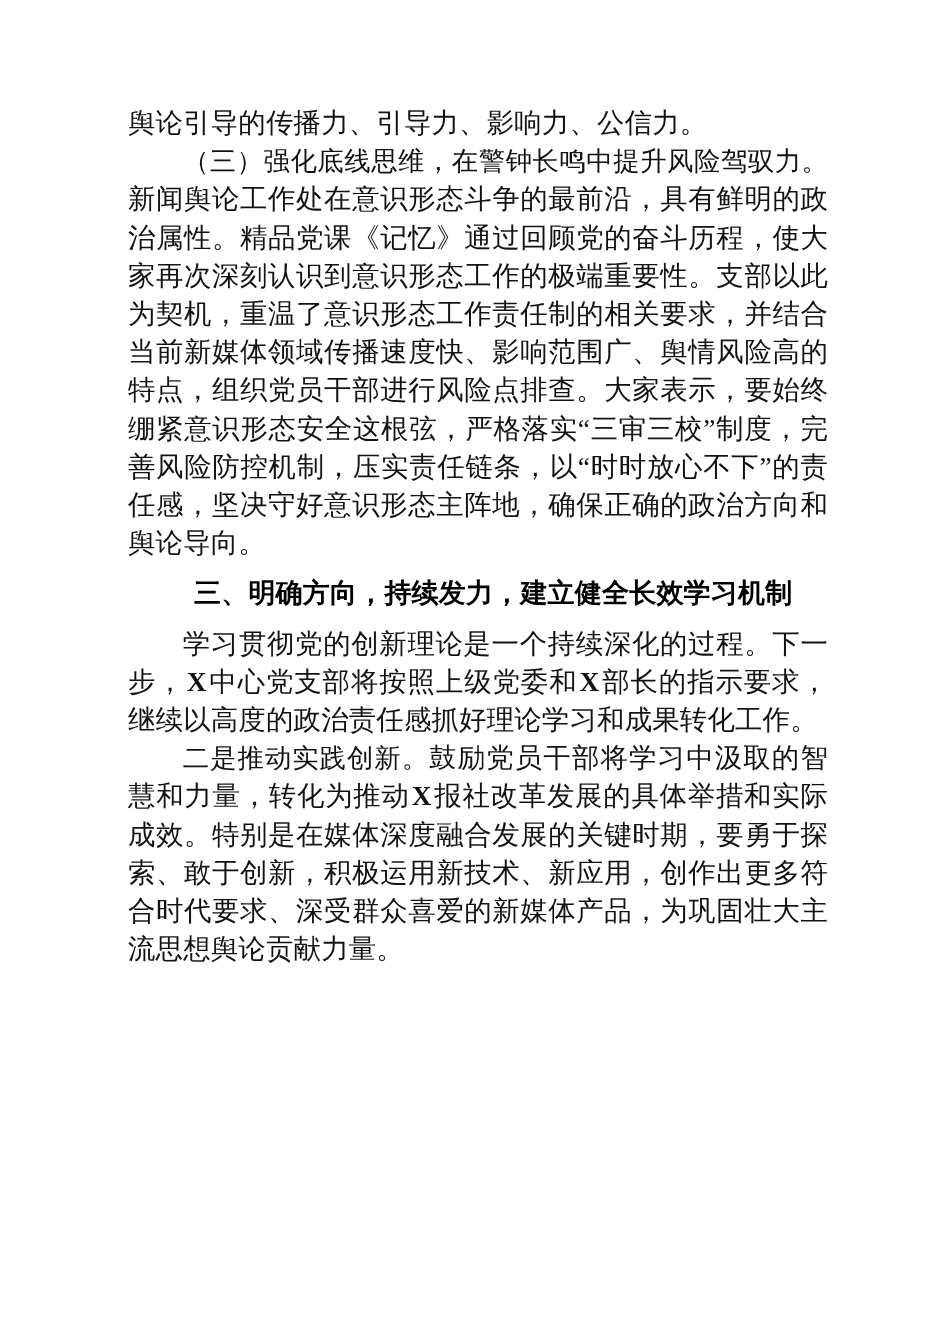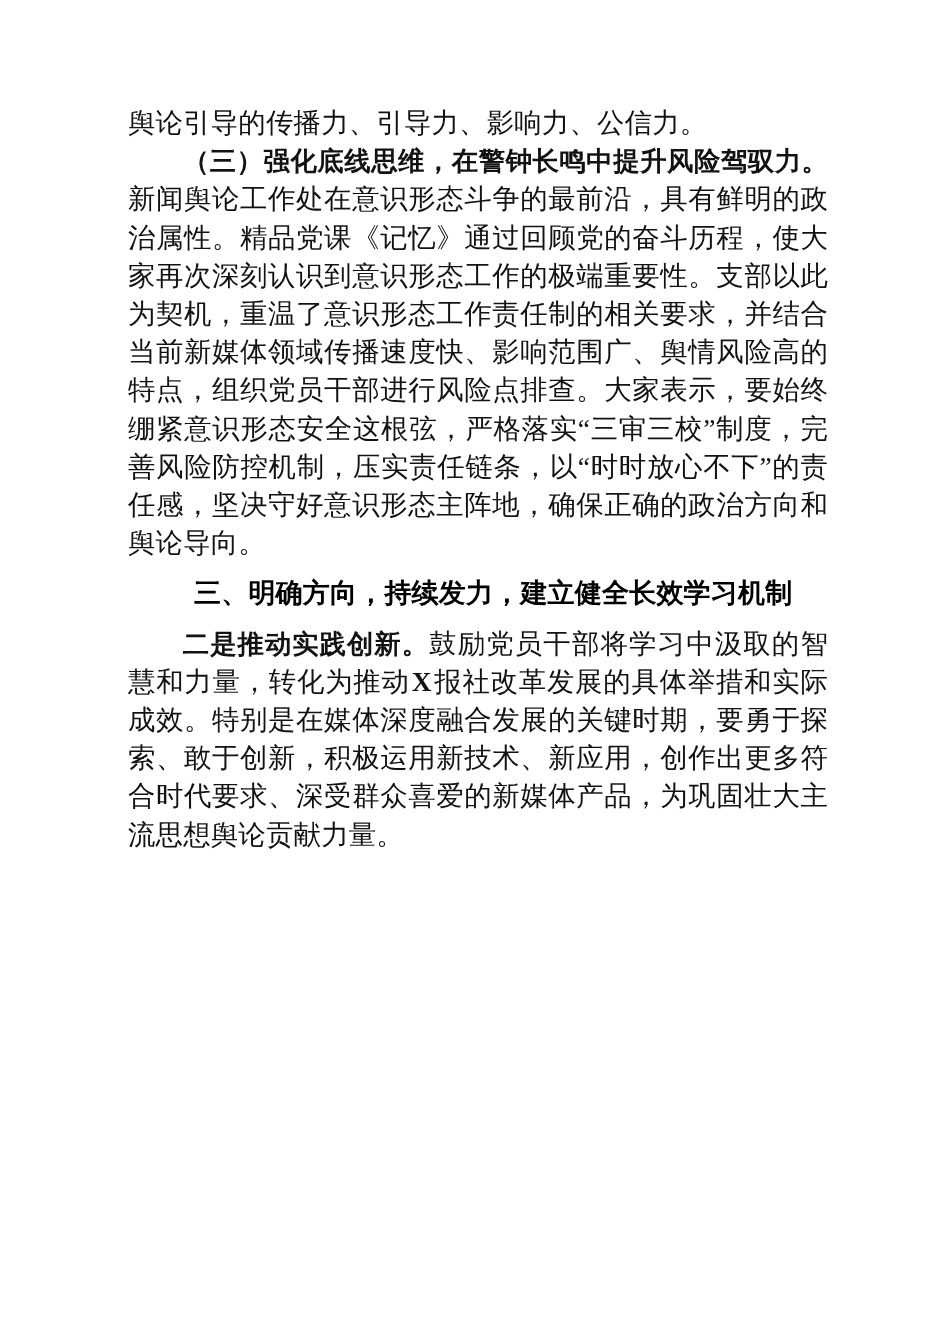--- a/index.html
+++ b/index.html
@@ -49,21 +49,21 @@
   .para.indent {
     text-indent: 2em;
   }
   .para.cont {
     text-indent: 0;
   }
 
   
   .lead {
     font-family: "DejaVu Sans", "Liberation Sans", sans-serif;
-    font-weight: 700;
+    font-weight: 400;
     font-size: 26.4px;
     letter-spacing: 0px;
   }
 
   
   .section-heading {
     font-family: "DejaVu Sans", "Liberation Sans", sans-serif;
     font-weight: 700;
     font-size: 27px;
     line-height: 38.2px;
@@ -86,19 +86,20 @@
 
 <div class="page">
   <div class="doc-body">
 
     <p class="para cont">舆论引导的传播力、引导力、影响力、公信力。</p>
 
     <p class="para indent"><span class="lead">（三）强化底线思维，在警钟长鸣中提升风险驾驭力。</span><span>新闻舆论工作处在意识形态斗争的最前沿，具有鲜明的政治属性。精品党课《记忆》通过回顾党的奋斗历程，使大家再次深刻认识到意识形态工作的极端重要性。支部以此为契机，重温了意识形态工作责任制的相关要求，并结合当前新媒体领域传播速度快、影响范围广、舆情风险高的特点，组织党员干部进行风险点排查。大家表示，要始终绷紧意识形态安全这根弦，严格落实“三审三校”制度，完善风险防控机制，压实责任链条，以“时时放心不下”的责任感，坚决守好意识形态主阵地，确保正确的政治方向和舆论导向。</span></p>
 
     <h2 class="section-heading">三、明确方向，持续发力，建立健全长效学习机制</h2>
 
+    <p class="para indent">学习贯彻党的创新理论是一个持续深化的过程。下一步，<span class="lat">X</span>中心党支部将按照上级党委和<span class="lat">X</span>部长的指示要求，继续以高度的政治责任感抓好理论学习和成果转化工作。</p>
 
 
     <p class="para indent"><span class="lead">二是推动实践创新。</span><span>鼓励党员干部将学习中汲取的智慧和力量，转化为推动<span class="lat">X</span>报社改革发展的具体举措和实际成效。特别是在媒体深度融合发展的关键时期，要勇于探索、敢于创新，积极运用新技术、新应用，创作出更多符合时代要求、深受群众喜爱的新媒体产品，为巩固壮大主流思想舆论贡献力量。</span></p>
 
 
   </div>
 </div>
 
 </body></html>

